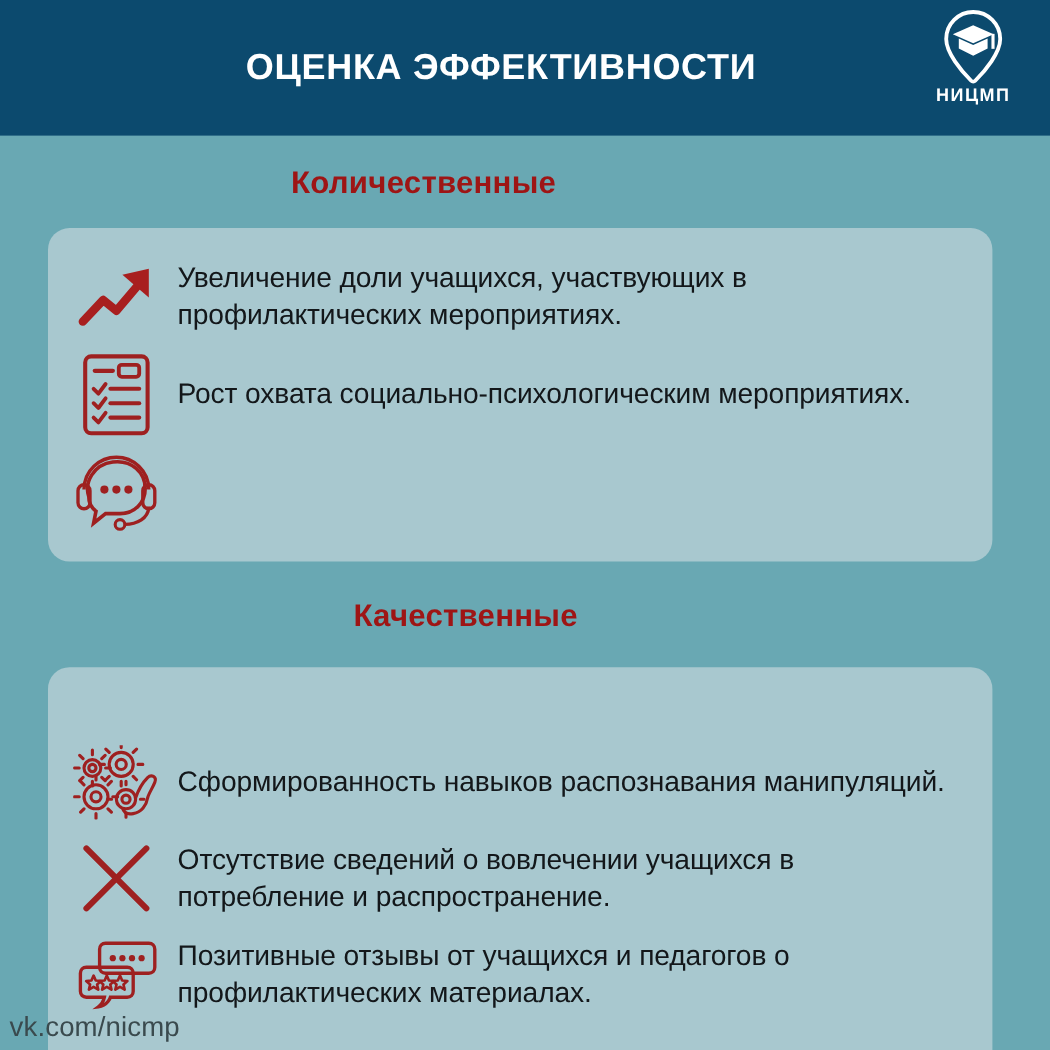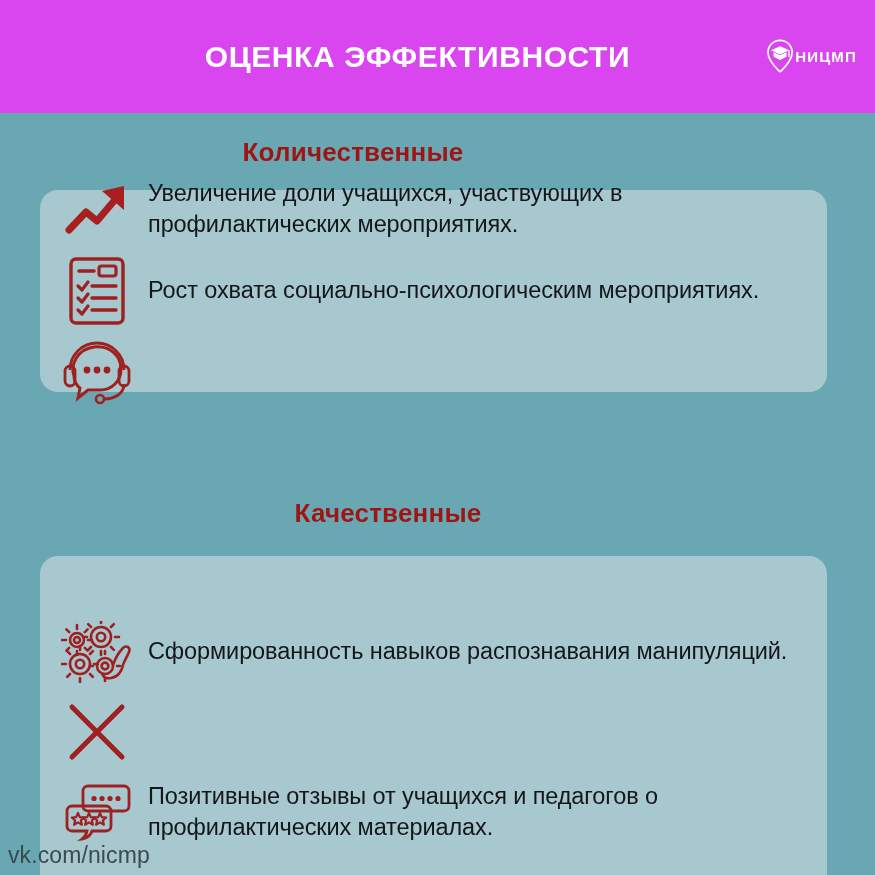--- a/index.html
+++ b/index.html
@@ -15,21 +15,21 @@
     position: relative;
   }
 
   
   .header {
     position: absolute;
     left: 0;
     top: 0;
     width: 875px;
     height: 113px;
-    background: #d946ef;
+    background: #0c4a6e;
     display: flex;
     align-items: center;
     justify-content: center;
     box-sizing: border-box;
   }
   .header-title {
     color: #ffffff;
     font-size: 30px;
     font-weight: bold;
     letter-spacing: 0.6px;
@@ -38,20 +38,21 @@
     padding-right: 40px;
     white-space: nowrap;
   }
   .logo {
     position: absolute;
     right: 18px;
     top: 8px;
     width: 92px;
     height: 96px;
     display: flex;
+    flex-direction: column;
     align-items: center;
     justify-content: flex-start;
   }
   .logo-mark {
     width: 56px;
     height: 62px;
     display: block;
   }
   .logo-text {
     color: #ffffff;
@@ -91,21 +92,21 @@
     background: #a8c8cf;
     border-radius: 18px;
     box-sizing: border-box;
     padding: 16px 22px 16px 20px;
     display: flex;
     flex-direction: column;
     justify-content: center;
   }
   #card-quant {
     top: 190px;
-    height: 202px;
+    height: 278px;
     gap: 8px;
   }
   #card-qual {
     top: 556px;
     height: 352px;
     gap: 6px;
   }
 
   .item {
     display: flex;
@@ -233,20 +234,21 @@
     <span class="item-text">Сформированность навыков распознавания манипуляций.</span>
   </div>
 
   <div class="item">
     <span class="item-icon">
       <svg width="62" height="62" viewBox="0 0 62 62">
         <line x1="6" y1="6" x2="56" y2="56" stroke="#9e2020" stroke-width="5" stroke-linecap="round"></line>
         <line x1="56" y1="6" x2="6" y2="56" stroke="#9e2020" stroke-width="5" stroke-linecap="round"></line>
       </svg>
     </span>
+    <span class="item-text">Отсутствие сведений о вовлечении учащихся в потребление и распространение.</span>
   </div>
 
   <div class="item">
     <span class="item-icon">
       <svg width="70" height="64" viewBox="0 0 70 64">
         <path d="M26 6 L62 6 C65 6 67 8 67 11 L67 26 C67 29 65 31 62 31 L26 31 C23 31 21 29 21 26 L21 11 C21 8 23 6 26 6 Z" fill="none" stroke="#9e2020" stroke-width="2.8"></path>
         <circle cx="32" cy="18.5" r="2.6" fill="#9e2020"></circle>
         <circle cx="40" cy="18.5" r="2.6" fill="#9e2020"></circle>
         <circle cx="48" cy="18.5" r="2.6" fill="#9e2020"></circle>
         <circle cx="56" cy="18.5" r="2.6" fill="#9e2020"></circle>

